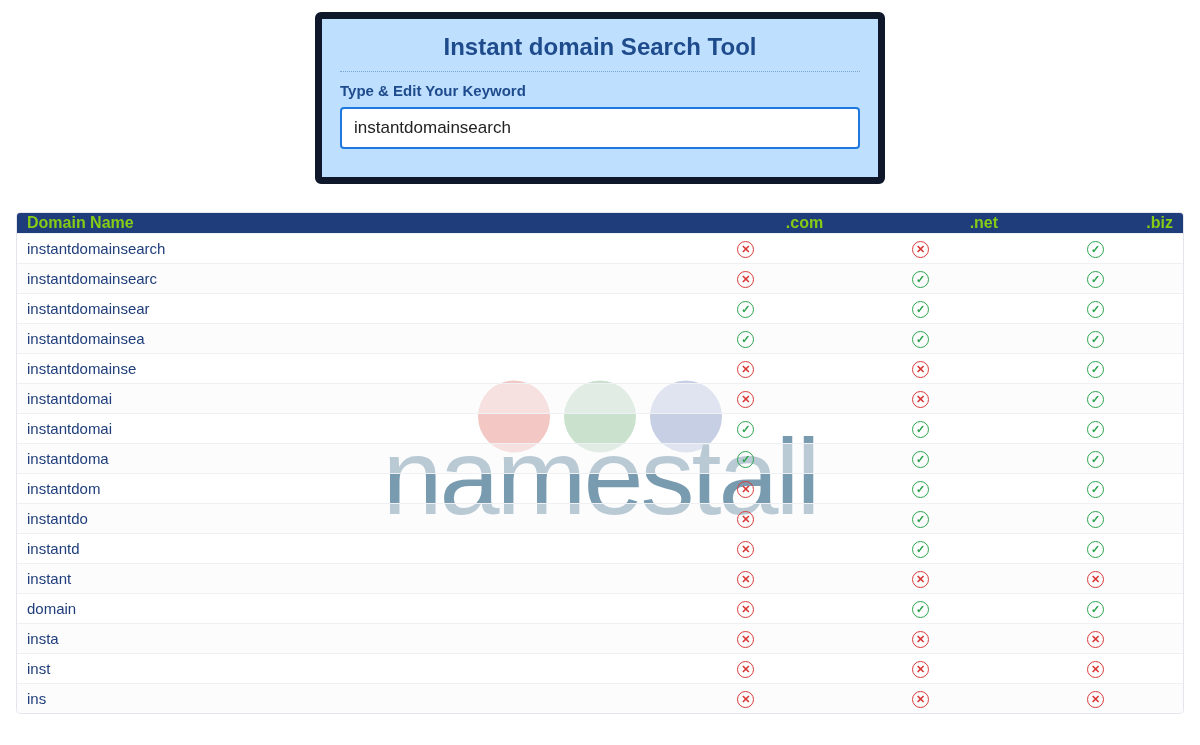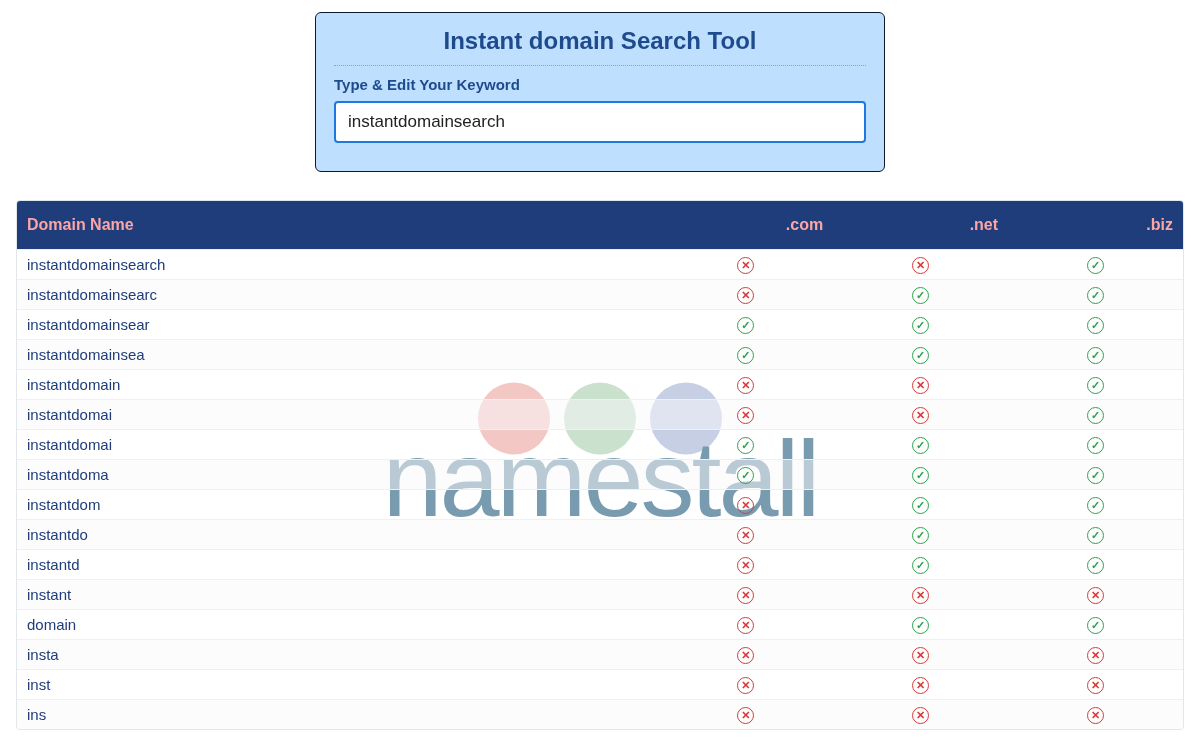--- a/index.html
+++ b/index.html
@@ -7,21 +7,21 @@
     font-family: "Segoe UI", Arial, sans-serif;
     background: #ffffff;
     width: 1200px;
     height: 745px;
     position: relative;
   }
   .search-panel {
     width: 570px;
     margin: 12px auto 0 auto;
     background: #bfdfff;
-    border: 1px solid #0f172a;
+    border: 7px solid #0f172a;
     border-radius: 6px;
     padding: 12px 18px 28px 18px;
   }
   .search-title {
     text-align: center;
     color: #1e4b8c;
     font-size: 24px;
     font-weight: 600;
     padding: 2px 0 10px 0;
     border-bottom: 1px dotted #7aa6d2;
@@ -53,24 +53,24 @@
   }
   table {
     width: 100%;
     border-collapse: collapse;
     font-size: 15px;
     position: relative;
     z-index: 2;
   }
   thead th {
     background: #1e3d7a;
-    color: #fca5a5;
+    color: #84cc16;
     font-weight: 700;
     text-align: left;
-    padding: 15px 10px;
+    padding: 1px 10px;
     font-size: 16px;
   }
   thead th.center { text-align: right; }
   tbody td {
     padding: 5px 10px;
     border-top: 1px solid #eef0f3;
     color: #1e3d7a;
     background: transparent;
   }
   tbody tr:nth-child(even) td { background: rgba(249,250,252,0.5); }
@@ -174,21 +174,21 @@
           <td class="center"><span class="icon ok"></span></td>
           <td class="center"><span class="icon ok"></span></td>
         </tr>
         <tr>
           <td class="name">instantdomainsea</td>
           <td class="center"><span class="icon ok"></span></td>
           <td class="center"><span class="icon ok"></span></td>
           <td class="center"><span class="icon ok"></span></td>
         </tr>
         <tr>
-          <td class="name">instantdomain</td>
+          <td class="name">instantdomainse</td>
           <td class="center"><span class="icon no"></span></td>
           <td class="center"><span class="icon no"></span></td>
           <td class="center"><span class="icon ok"></span></td>
         </tr>
         <tr>
           <td class="name">instantdomai</td>
           <td class="center"><span class="icon no"></span></td>
           <td class="center"><span class="icon no"></span></td>
           <td class="center"><span class="icon ok"></span></td>
         </tr>

